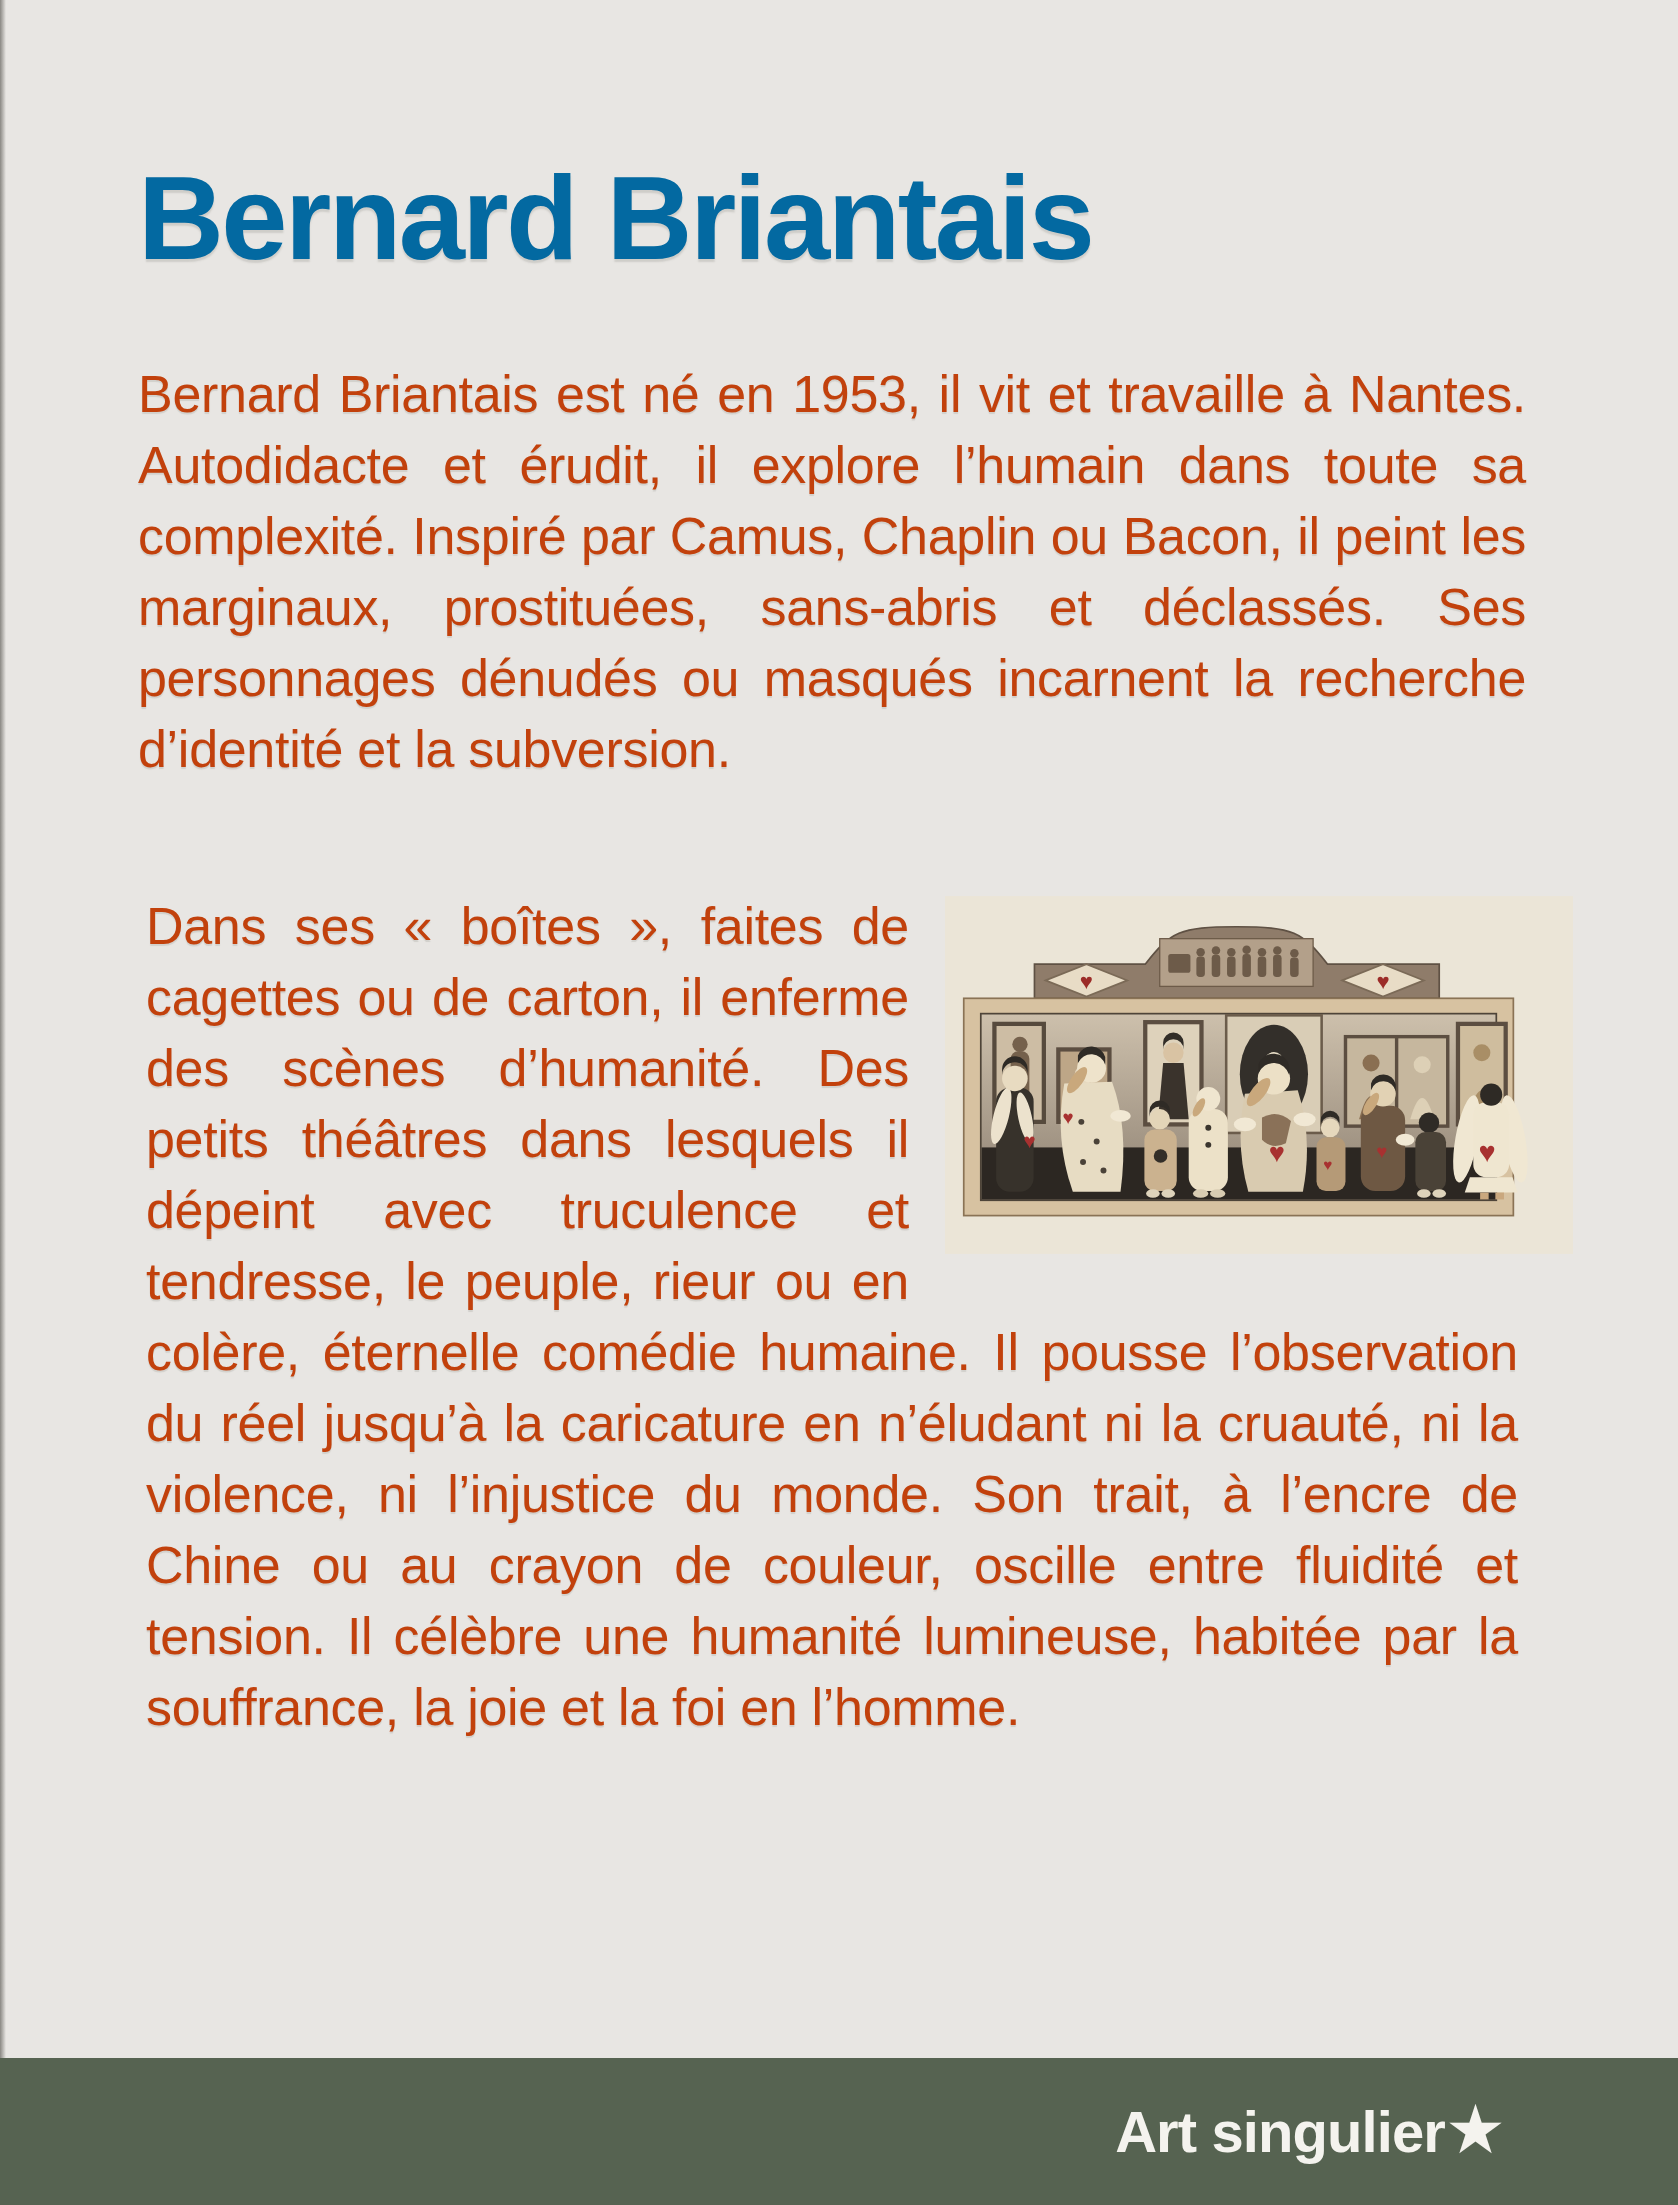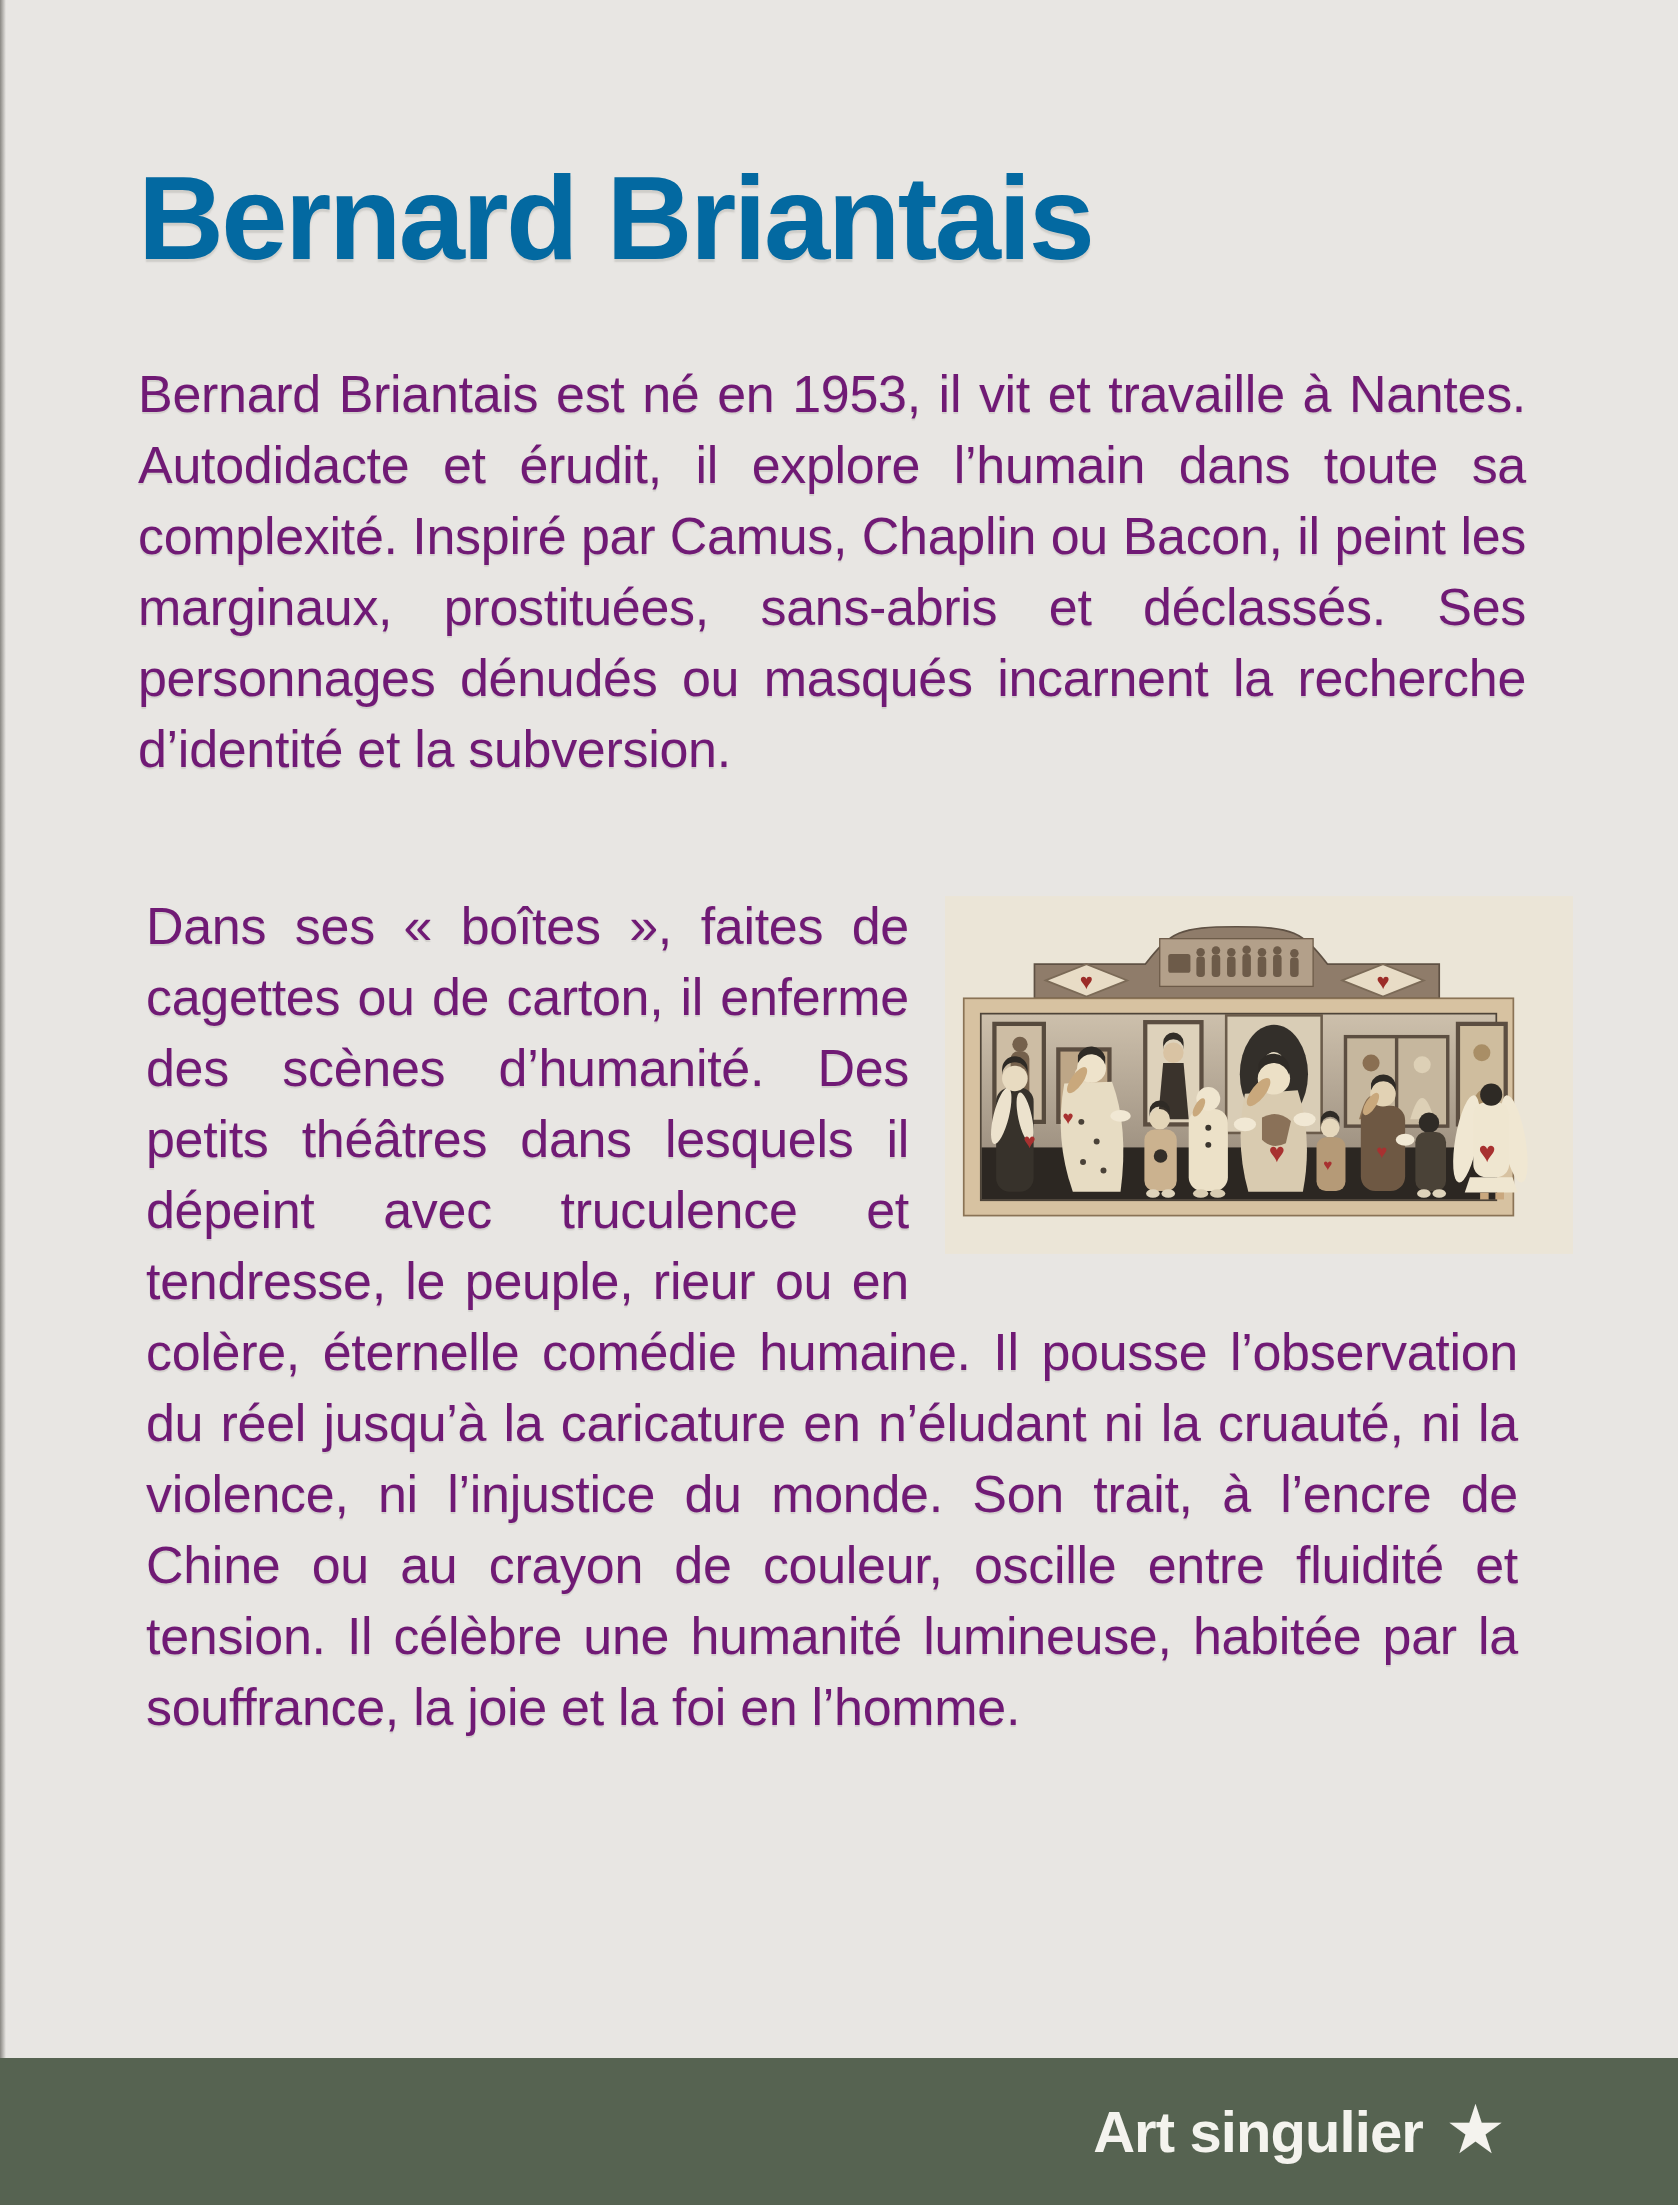--- a/index.html
+++ b/index.html
@@ -39,21 +39,21 @@
     color: #0369a1;
     text-shadow: 0 2.6px 1.7px rgba(130,130,124,0.25);
   }
 
   .para {
     font-size: 52px;
     line-height: 71px;
     letter-spacing: -0.3px;
     text-align: justify;
     font-weight: 500;
-    color: #701a75;
+    color: #c2410c;
     text-shadow: 0 1.7px 0.9px rgba(130,130,124,0.22);
   }
 
   .para-bio { margin: 82px 0 0 0; }
 
   .para2-wrap { margin-top: 106px; }
   .para2-wrap::after { content: ""; display: block; clear: both; }
 
   figure.artwork {
     float: right;
@@ -67,21 +67,20 @@
   .para-boites { margin: 8px; }
 
   .footer-bar {
     position: absolute;
     left: 0; right: 0; bottom: 0;
     height: 147px;
     background: #566351;
     display: flex;
     align-items: center;
     justify-content: flex-end;
-    gap: 22px;
     padding-right: 172px;
     box-sizing: border-box;
     color: #f4f3ee;
   }
   .footer-label {
     font-size: 58px;
     font-weight: bold;
     letter-spacing: -0.9px;
   }
   .footer-star {

